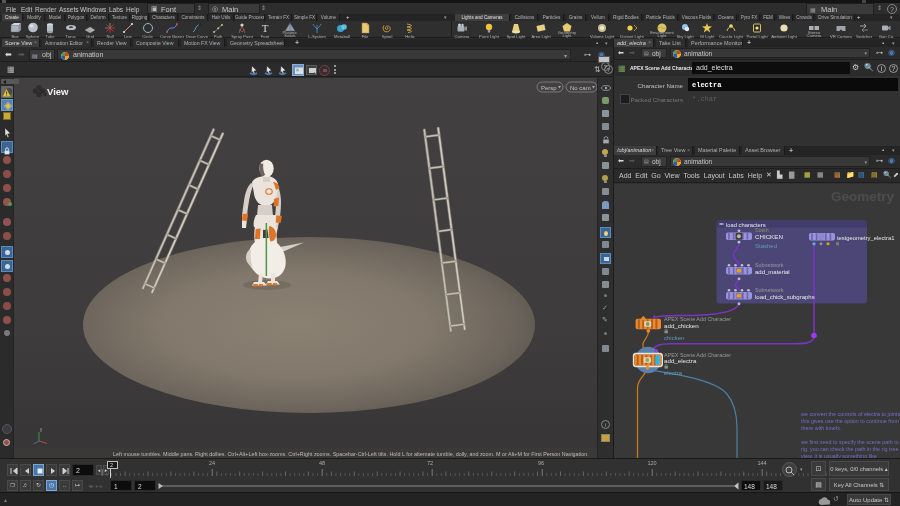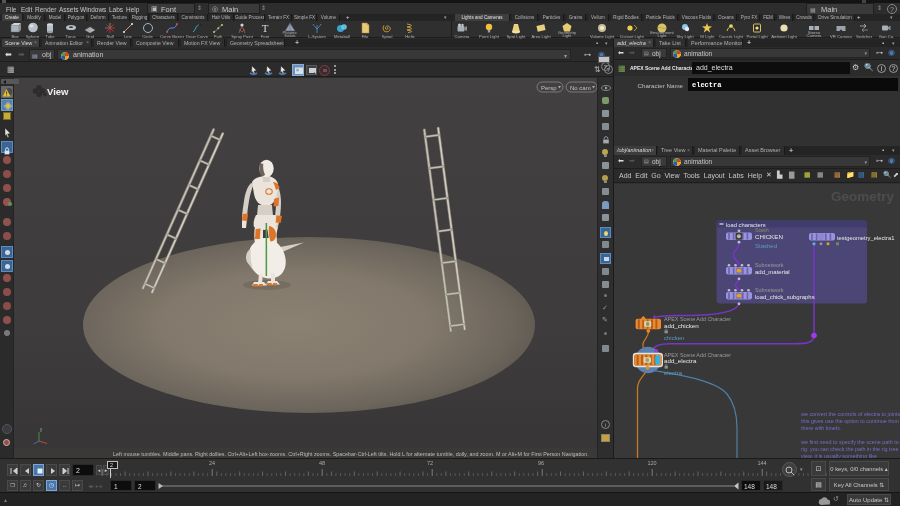--- a/index.html
+++ b/index.html
@@ -567,20 +567,25 @@
       <span class="abs" style="left:238px;top:3px;font-size:8px;color:#ccc;">⚙</span>
       <span class="abs" style="left:250px;top:3px;font-size:8px;color:#ccc;">🔍</span>
       <span class="abs" style="left:263px;top:4px;font-size:7px;color:#ccc;border:1px solid #999;border-radius:50%;width:9px;height:9px;text-align:center;line-height:8px;">i</span>
       <span class="abs" style="left:275px;top:4px;font-size:7px;color:#ccc;border:1px solid #999;border-radius:50%;width:9px;height:9px;text-align:center;line-height:8px;">?</span>
     </div>
 
     <div class="abs" style="left:0;top:39px;width:287px;height:14px;">
       <span class="abs" style="right:218px;top:3.5px;font-size:6.2px;color:#c0c0c0;">Character Name</span>
       <div class="abs" style="left:74px;top:0px;width:210px;height:13px;background:#0a0a0a;"></div>
       <span class="abs" style="left:78px;top:3px;font-family:'Liberation Mono',monospace;font-size:7px;font-weight:bold;color:#fff;">electra</span>
+    </div>
+    <div class="abs" style="left:0;top:54px;width:287px;height:13px;">
+      <div class="abs" style="left:6px;top:1px;width:10px;height:10px;background:#1c1c1c;border:1px solid #444;"></div>
+      <span class="abs" style="right:218px;top:2.5px;font-size:6.2px;color:#777;">Packed Characters</span>
+      <span class="abs" style="left:78px;top:2px;font-family:'Liberation Mono',monospace;font-size:7px;color:#5e5e5e;">*.char</span>
     </div>
 
     <div class="abs" style="left:0;top:107px;width:287px;height:9px;background:#242424;" id="rtabs2">
         <div class="abs" style="left:0px;top:0;width:43px;height:9px;background:#3d3d3d;border-right:1px solid #191919;color:#dedede;font-size:5.5px;line-height:9px;padding-left:3px;white-space:nowrap;overflow:hidden;font-style:italic;">/obj/animation<span style="float:right;margin-right:2px;color:#888;font-size:4.5px;">×</span></div>
         <div class="abs" style="left:44px;top:0;width:35px;height:9px;background:#2e2e2e;border-right:1px solid #191919;color:#b0b0b0;font-size:5.5px;line-height:9px;padding-left:3px;white-space:nowrap;overflow:hidden;">Tree View<span style="float:right;margin-right:2px;color:#888;font-size:4.5px;">×</span></div>
         <div class="abs" style="left:81px;top:0;width:45px;height:9px;background:#2e2e2e;border-right:1px solid #191919;color:#b0b0b0;font-size:5.5px;line-height:9px;padding-left:3px;white-space:nowrap;overflow:hidden;">Material Palette</div>
         <div class="abs" style="left:128px;top:0;width:43px;height:9px;background:#2e2e2e;border-right:1px solid #191919;color:#b0b0b0;font-size:5.5px;line-height:9px;padding-left:3px;white-space:nowrap;overflow:hidden;">Asset Browser</div>
         <div class="abs" style="left:175px;top:0px;font-size:7px;color:#eee;line-height:9px;">+</div>
         <div class="abs" style="left:268px;top:0px;font-size:6px;color:#bbb;line-height:9px;">▪</div>
         <div class="abs" style="left:278px;top:0px;font-size:5px;color:#999;line-height:9px;">▾</div>

